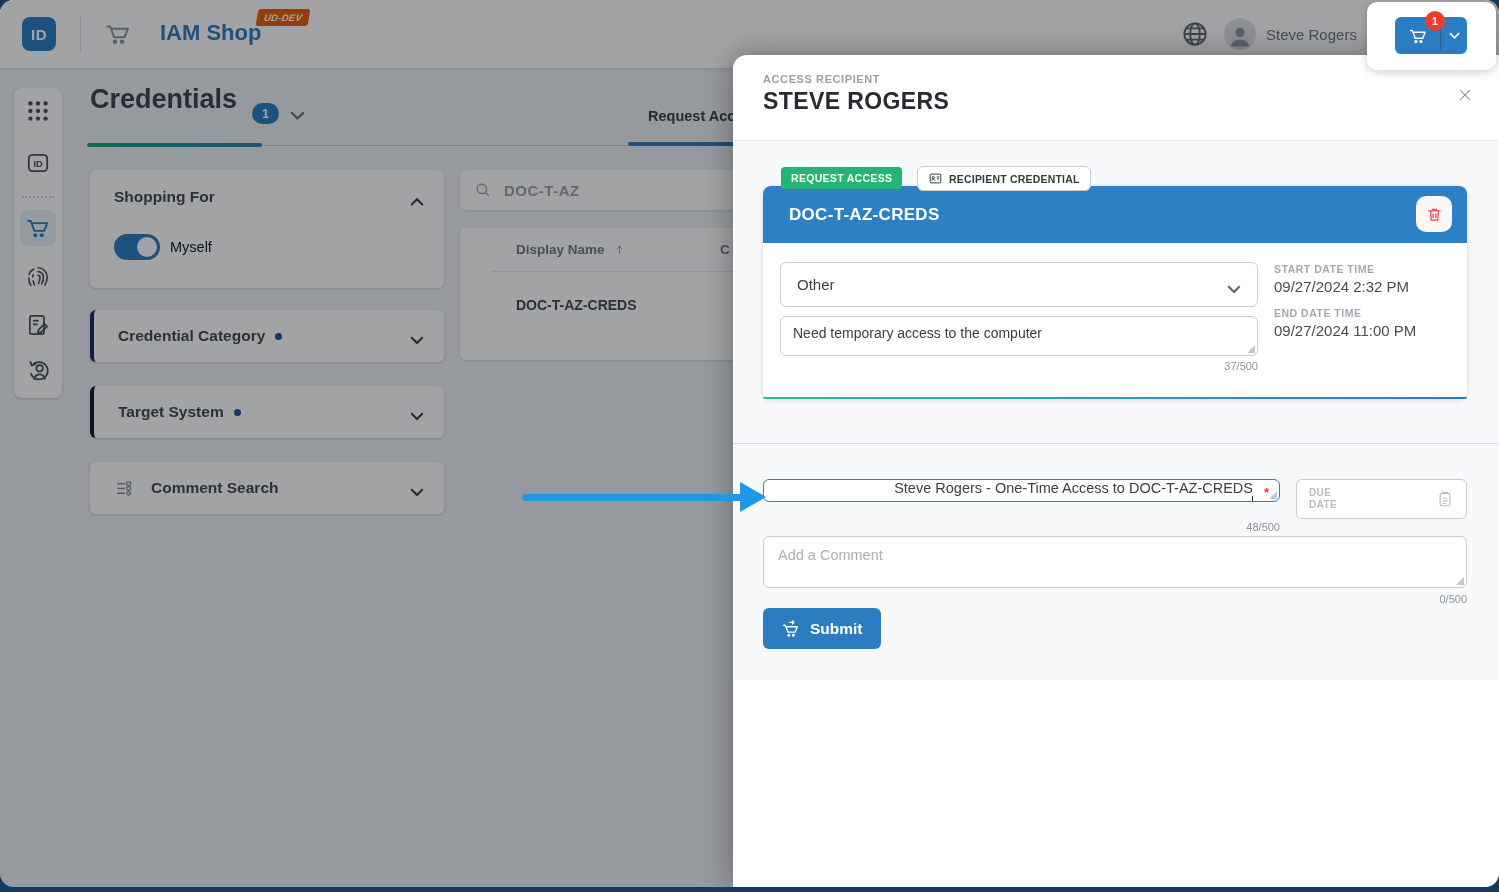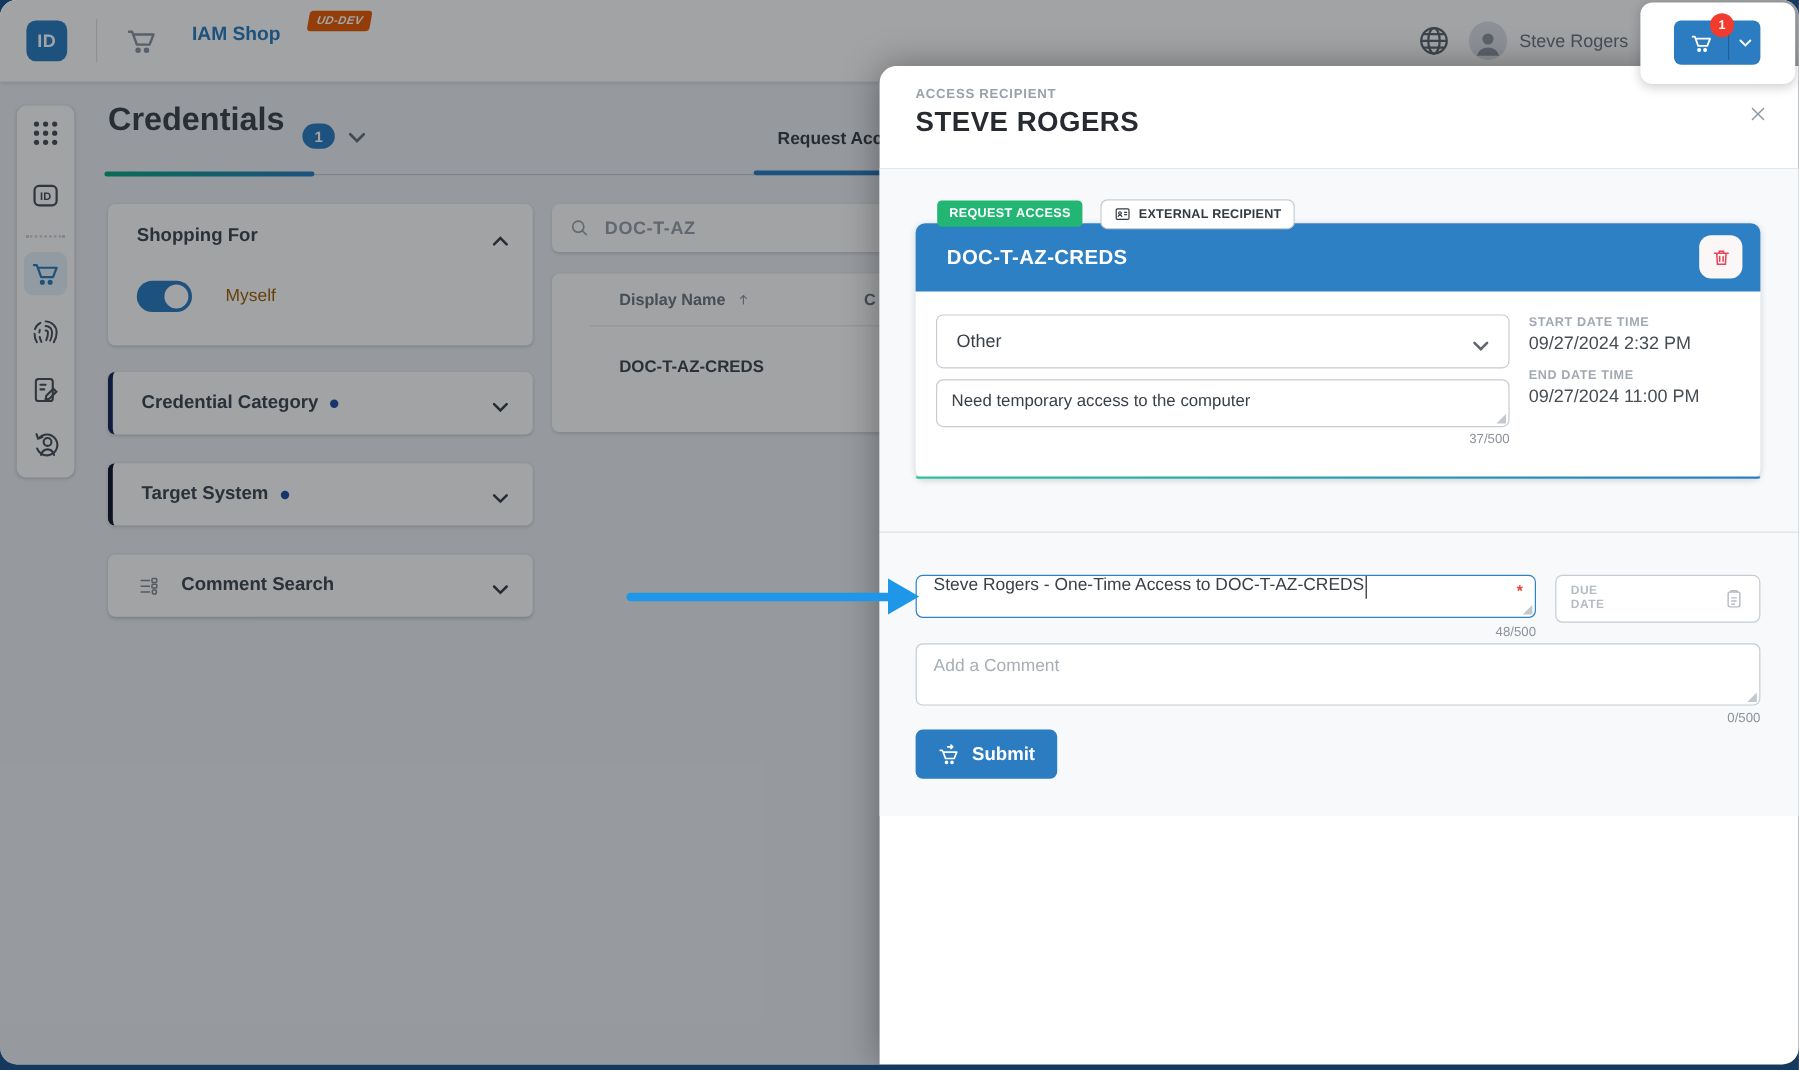--- a/index.html
+++ b/index.html
@@ -5,21 +5,21 @@
   * { margin:0; padding:0; box-sizing:border-box; }
   html,body { width:1499px; height:892px; }
   body { background:#15395e; font-family:"Liberation Sans", sans-serif; position:relative; overflow:hidden; }
   .app { position:absolute; left:0; top:0; width:1499px; height:887px; border-radius:14px; overflow:hidden; background:#eef1f4; }
 
   
   .topbar { position:absolute; left:0; top:0; right:0; height:68px; background:#fff; box-shadow:0 1px 4px rgba(0,0,0,.12); }
   .logo { position:absolute; left:22px; top:17px; width:34px; height:34px; border-radius:8px; background:#2b7cc0; color:#fff; font-weight:800; font-size:15px; letter-spacing:.5px; display:flex; align-items:center; justify-content:center; }
   .topbar-div { position:absolute; left:80px; top:16px; width:1px; height:36px; background:#dfe3e8; }
   .top-cart { position:absolute; left:104px; top:20px; width:28px; height:28px; color:#8a93a0; }
-  .app-name { position:absolute; left:160px; top:20px; font-size:16px; font-weight:700; color:#2b7cc0; }
+  .app-name { position:absolute; left:160px; top:20px; font-size:22px; font-weight:700; color:#2b7cc0; }
   .env-badge { position:absolute; left:257px; top:9px; background:#e85d04; color:#fff; font-size:9.5px; font-weight:800; font-style:italic; padding:3px 7px; border-radius:3px; transform:skewX(-10deg); letter-spacing:.3px; }
   .globe { position:absolute; left:1180px; top:19px; width:30px; height:30px; color:#5f6670; }
   .user-chip { position:absolute; left:1224px; top:18px; display:flex; align-items:center; gap:10px; }
   .avatar { width:32px; height:32px; border-radius:50%; background:#dfe3e8; overflow:hidden; display:flex; align-items:flex-end; justify-content:center; }
   .user-name { font-size:15px; font-weight:500; color:#707683; }
 
   
   .sidebar { position:absolute; left:14px; top:88px; width:48px; height:310px; background:#fff; border-radius:8px; box-shadow:0 1px 3px rgba(16,24,40,.18); }
   .side-ic { position:absolute; left:11px; width:26px; height:26px; color:#4a5058; }
   .side-dotted { position:absolute; left:8px; top:108px; width:32px; border-top:2px dotted #ced3d9; }
@@ -39,21 +39,21 @@
   .fcard { position:absolute; left:90px; width:354px; background:#fff; border-radius:6px; box-shadow:0 1px 3px rgba(16,24,40,.18); }
   .fcard-title { font-size:15.5px; font-weight:600; color:#414851; }
   .chev { width:14px; height:9px; color:#3a4048; }
   .fc-row { display:flex; align-items:center; height:52px; padding:0 20px 0 24px; }
   .fdot { width:7px; height:7px; border-radius:50%; background:#1d4fa1; margin-left:10px; }
   .spacer { flex:1; }
   .shopping { top:170px; height:118px; }
   .shop-head { display:flex; align-items:center; padding:18px 20px 0 24px; }
   .toggle { position:absolute; left:24px; top:64px; width:46px; height:26px; border-radius:13px; background:#2b7cc0; }
   .knob { position:absolute; right:3px; top:3px; width:20px; height:20px; border-radius:50%; background:#fff; }
-  .toggle-label { position:absolute; left:80px; top:69px; font-size:14.5px; font-weight:500; color:#a16207;margin-left:18px; }
+  .toggle-label { position:absolute; left:80px; top:69px; font-size:14.5px; font-weight:500; color:#0f172a; }
   .credcat { top:310px; height:52px; border-left:4px solid #16265c; }
   .targetsys { top:386px; height:52px; border-left:4px solid #0f172a; }
   .advanced { top:462px; height:52px; }
   .adv-ic { width:19px; height:19px; color:#858c96; margin-right:18px; }
 
   
   .search-box { position:absolute; left:460px; top:170px; width:300px; height:40px; background:#fff; border-radius:6px; box-shadow:0 1px 3px rgba(16,24,40,.14); display:flex; align-items:center; padding:0 14px; gap:12px; }
   .search-box svg { width:18px; height:18px; color:#9aa1ab; flex:none; }
   .search-val { font-size:15px; letter-spacing:.5px; color:#9aa1ab; font-weight:600; }
   .table { position:absolute; left:460px; top:228px; width:300px; height:132px; background:#fff; border-radius:6px; box-shadow:0 1px 3px rgba(16,24,40,.14); overflow:hidden;padding-left:32px; }
@@ -101,21 +101,21 @@
   .justif { position:absolute; left:17px; top:130px; width:478px; height:40px; border:1px solid #c6ccd4; border-radius:6px; padding:8px 12px; font-size:14px; color:#3a4048; }
   .counter { font-size:11px; color:#8d939c; text-align:right; }
   .c37 { position:absolute; left:17px; top:174px; width:478px; }
   .dt-label { font-size:10.5px; font-weight:700; letter-spacing:.5px; color:#a3a9b2; }
   .dt-value { font-size:15px; color:#474d55; margin-top:3px; }
   .dt-col { position:absolute; left:511px; top:77px; width:185px; }
   .dt-block + .dt-block { margin-top:12px; }
 
   .rz { position:absolute; right:2px; bottom:2px; width:0; height:0; border-style:solid; border-width:0 0 8px 8px; border-color:transparent transparent #c3c8cf transparent; }
 
-  .title-input { position:absolute; left:30px; top:424px; width:517px; height:36px; background:#fff; border:1.5px solid #2f80c7; border-radius:6px; display:flex; align-items:flex-start; padding:0 26px 0 14px; font-size:14.5px; color:#3a4048; }
+  .title-input { position:absolute; left:30px; top:424px; width:517px; height:23px; background:#fff; border:1.5px solid #2f80c7; border-radius:6px; display:flex; align-items:flex-end; padding:0 26px 0 14px; font-size:14.5px; color:#3a4048;flex-direction:column; }
   .caret { display:inline-block; width:1.5px; height:19px; background:#23262a; margin-left:1px; }
   .req-star { position:absolute; right:10px; top:5px; color:#f23b2f; font-size:13px; font-weight:700; }
   .c48 { position:absolute; left:30px; top:466px; width:517px; }
   .due-date { position:absolute; left:563px; top:424px; width:171px; height:40px; background:#fff; border:1px solid #c6ccd4; border-radius:6px; display:flex; align-items:center; padding:0 12px; }
   .due-label { width:40px; font-size:10px; font-weight:700; letter-spacing:.4px; color:#b6bcc4; line-height:1.25; }
   .due-date svg { width:18px; height:18px; color:#b6bcc4; margin-left:auto; }
   .comment { position:absolute; left:30px; top:481px; width:704px; height:52px; background:#fff; border:1px solid #c6ccd4; border-radius:6px; padding:10px 14px; font-size:14.5px; color:#a8aeb6; }
   .c0 { position:absolute; left:30px; top:538px; width:704px; }
   .submit-btn { position:absolute; left:30px; top:553px; height:41px; padding:0 18px; background:#2b7cc0; border-radius:6px; color:#fff; font-size:15.5px; font-weight:600; display:flex; align-items:center; gap:9px; cursor:pointer; }
   .submit-btn svg { width:20px; height:20px; }
@@ -337,21 +337,21 @@
     <div class="panel-div2"></div>
     <div class="form-bg"></div>
 
     <div class="chip-green">REQUEST ACCESS</div>
     <div class="chip-white">
       <svg viewBox="0 0 24 24" fill="none" stroke="currentColor" stroke-width="1.6">
           <rect x="3.5" y="5" width="17" height="14" rx="1.5"></rect>
           <circle cx="8.5" cy="10.5" r="1.8"></circle>
           <path d="M5.8 15.5c.5-1.6 1.5-2.4 2.7-2.4s2.2.8 2.7 2.4M14 9.5h4M14 12.5h4"></path>
         </svg>
-      <span>EXTERNAL RECIPIENT</span>
+      <span>RECIPIENT CREDENTIAL</span>
     </div>
 
     <div class="req-card">
       <div class="cred-bar">
         <span class="cred-name">DOC-T-AZ-CREDS</span>
         <span class="bar-trash">
           <svg viewBox="0 0 24 24" fill="none" stroke="currentColor" stroke-width="1.8" stroke-linecap="round">
               <path d="M4 7h16M9.5 7V4.8h5V7M6.5 7l.8 13h9.4l.8-13"></path>
               <path d="M10 11v5.5M14 11v5.5"></path>
             </svg>

